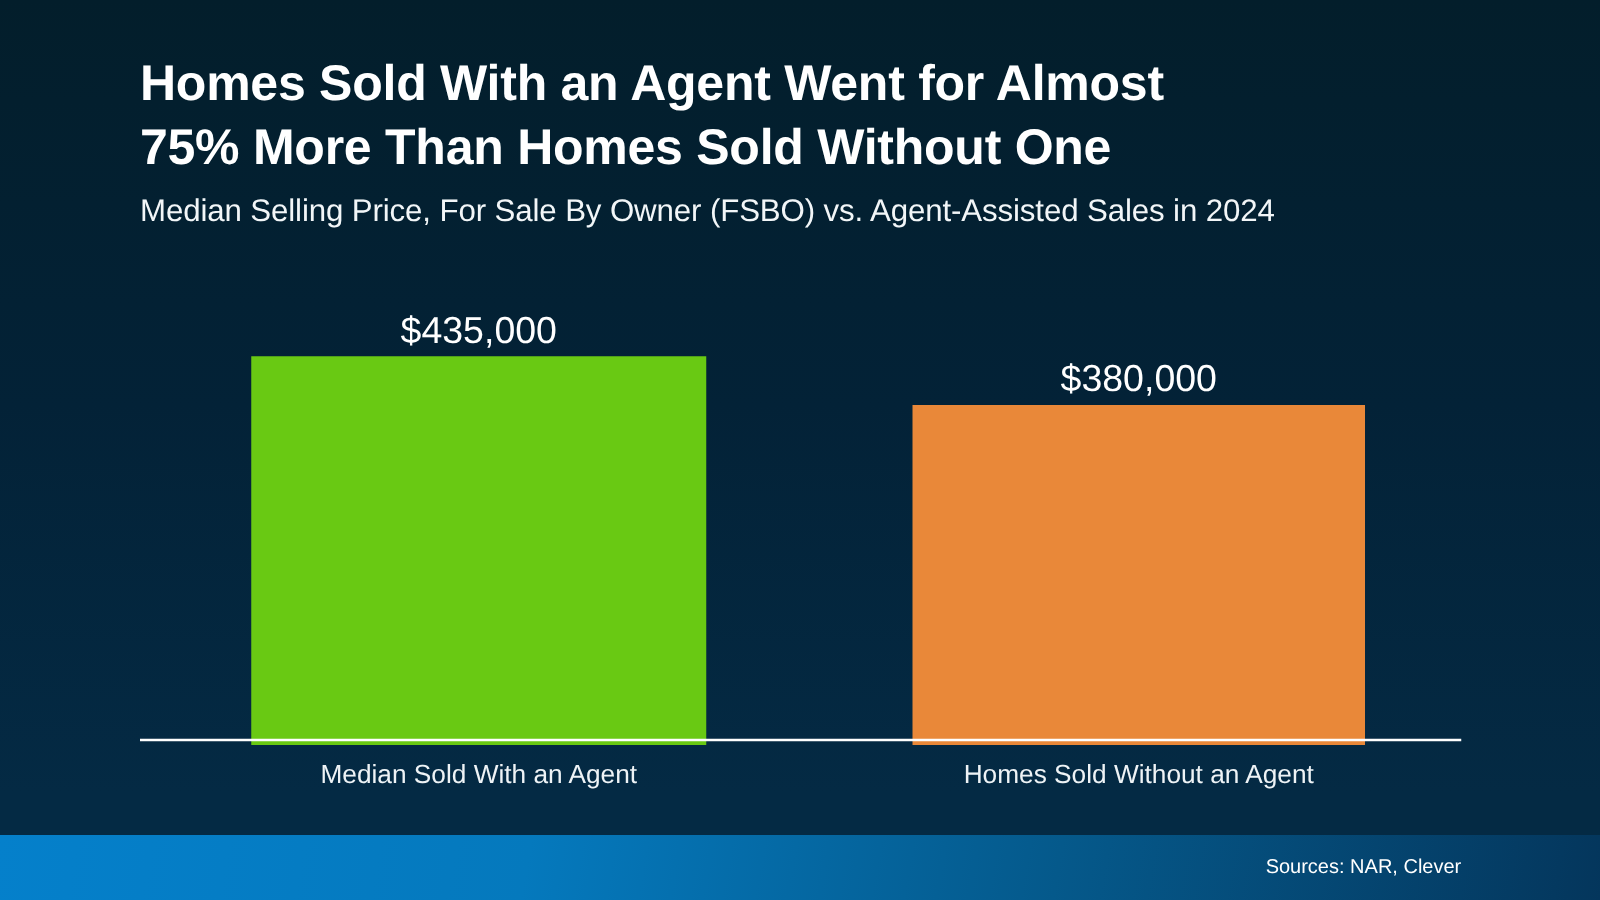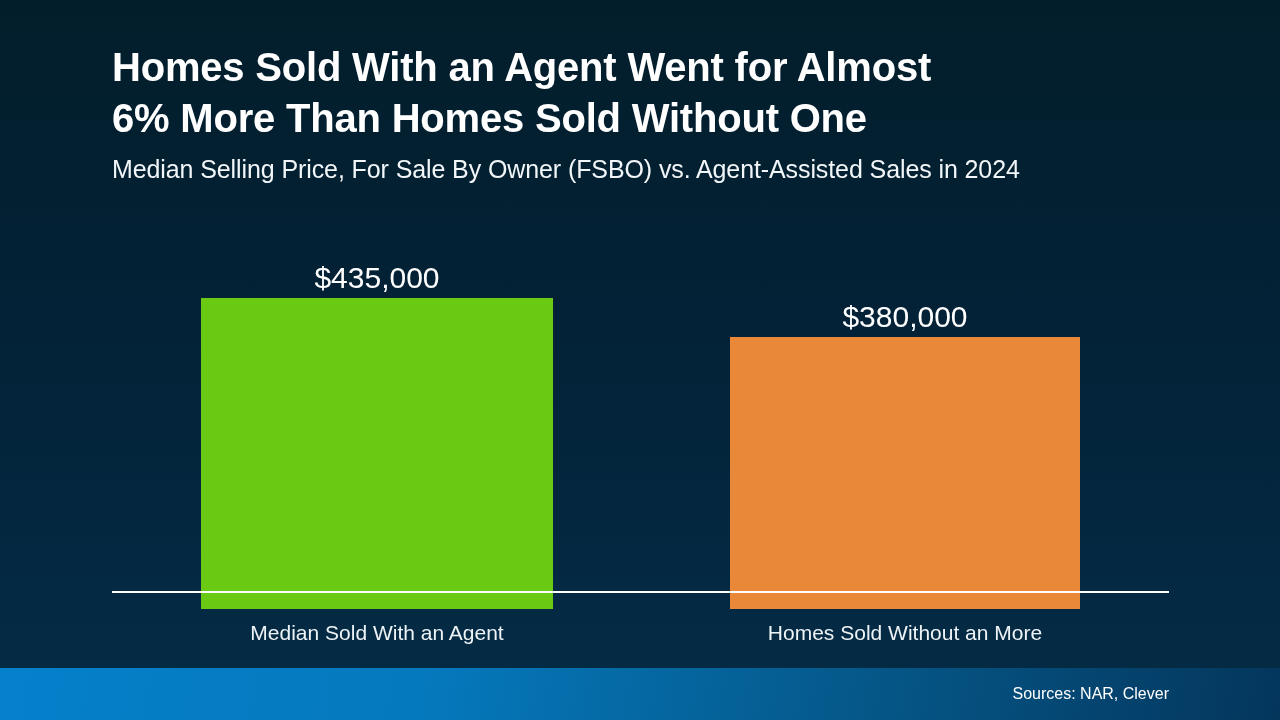--- a/index.html
+++ b/index.html
@@ -49,21 +49,22 @@
   
   .chart {
     position: absolute;
     left: 0;
     top: 0;
     width: 1280px;
     height: 720px;
   }
   .bar {
     position: absolute;
-    bottom: 111px;
+    bottom: 124px;
+    padding-left: 12px;
   }
   .bar-rect {
     position: absolute;
     left: 0;
     bottom: 0;
     width: 100%;
   }
   .bar-value {
     position: absolute;
     left: 50%;
@@ -141,36 +142,36 @@
     line-height: 20px;
   }
 </style>
 </head>
 <body>
 
 <div class="slide">
 
   <div class="header">
     <h1 class="title">Homes Sold With an Agent Went for Almost
-6% More Than Homes Sold Without One</h1>
+75% More Than Homes Sold Without One</h1>
     <p class="subtitle">Median Selling Price, For Sale By Owner (FSBO) vs. Agent-Assisted Sales in 2024</p>
   </div>
 
   <div class="chart">
 
     <div class="bar" id="bar-agent">
       <span class="bar-value">$435,000</span>
       <div class="bar-rect"></div>
       <span class="bar-cat">Median Sold With an Agent</span>
     </div>
 
     <div class="bar" id="bar-noagent">
       <span class="bar-value">$380,000</span>
       <div class="bar-rect"></div>
-      <span class="bar-cat">Homes Sold Without an More</span>
+      <span class="bar-cat">Homes Sold Without an Agent</span>
     </div>
 
     <div class="baseline"></div>
   </div>
 
 
   <div class="footer">
     <span class="sources">Sources: NAR, Clever</span>
   </div>
 

